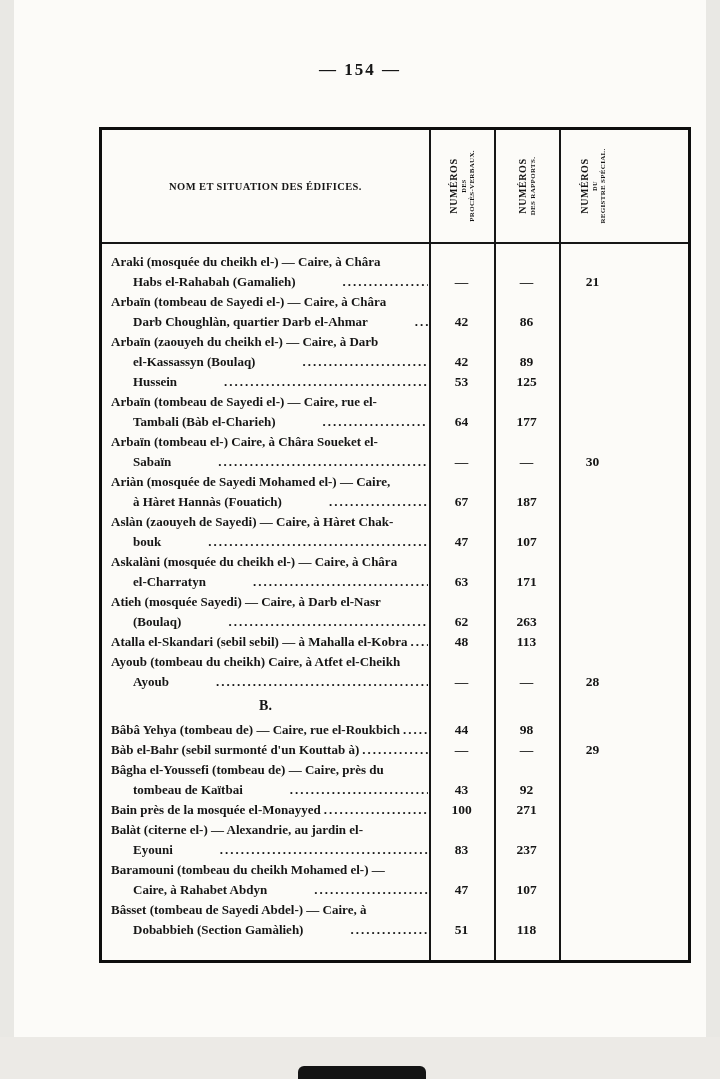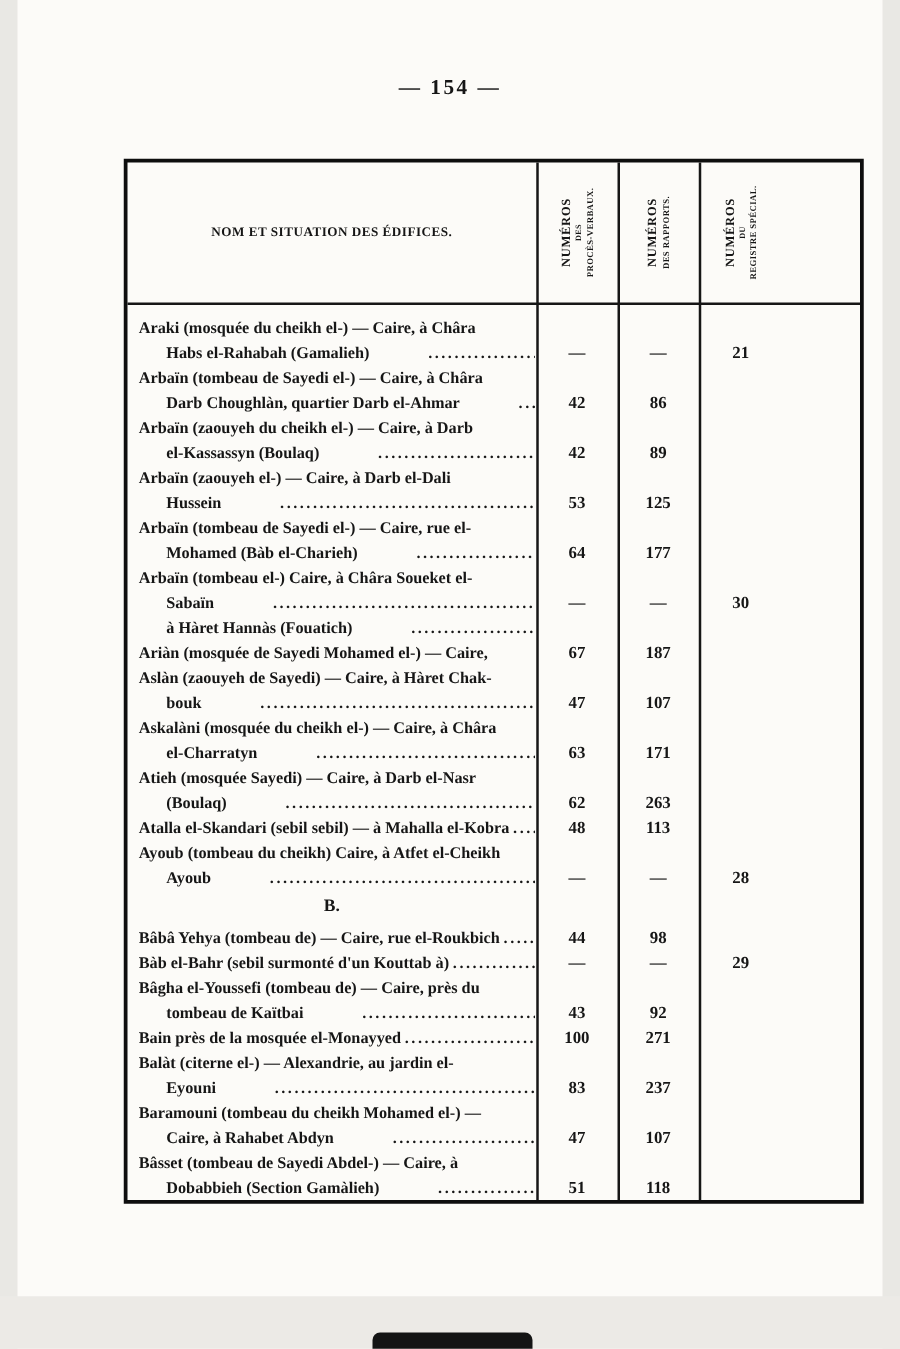--- a/index.html
+++ b/index.html
@@ -155,39 +155,36 @@
               <span class="txt">el-Kassassyn (Boulaq)</span>
               <span class="leader"></span>
             </div>
           </div>
           <div class="num-cell pv">42</div>
           <div class="num-cell rap">89</div>
           <div class="num-cell reg"></div>
         </div>
         <div class="row">
           <div class="name-cell">
-            <div class="line">
-              <span class="txt">Arbaïn (zaouyeh el-) — Caire, à Darb el-Dali</span>
-            </div>
             <div class="line cont">
               <span class="txt">Hussein</span>
               <span class="leader"></span>
             </div>
           </div>
           <div class="num-cell pv">53</div>
           <div class="num-cell rap">125</div>
           <div class="num-cell reg"></div>
         </div>
         <div class="row">
           <div class="name-cell">
             <div class="line">
               <span class="txt">Arbaïn (tombeau de Sayedi el-) — Caire, rue el-</span>
             </div>
             <div class="line cont">
-              <span class="txt">Mohamed (Bàb el-Charieh)</span>
+              <span class="txt">Tambali (Bàb el-Charieh)</span>
               <span class="leader"></span>
             </div>
           </div>
           <div class="num-cell pv">64</div>
           <div class="num-cell rap">177</div>
           <div class="num-cell reg"></div>
         </div>
         <div class="row">
           <div class="name-cell">
             <div class="line">
@@ -197,26 +194,26 @@
               <span class="txt">Sabaïn</span>
               <span class="leader"></span>
             </div>
           </div>
           <div class="num-cell pv">—</div>
           <div class="num-cell rap">—</div>
           <div class="num-cell reg">30</div>
         </div>
         <div class="row">
           <div class="name-cell">
+            <div class="line">
+              <span class="txt">Ariàn (mosquée de Sayedi Mohamed el-) — Caire,</span>
+            </div>
             <div class="line cont">
               <span class="txt">à Hàret Hannàs (Fouatich)</span>
               <span class="leader"></span>
-            </div>
-            <div class="line">
-              <span class="txt">Ariàn (mosquée de Sayedi Mohamed el-) — Caire,</span>
             </div>
           </div>
           <div class="num-cell pv">67</div>
           <div class="num-cell rap">187</div>
           <div class="num-cell reg"></div>
         </div>
         <div class="row">
           <div class="name-cell">
             <div class="line">
               <span class="txt">Aslàn (zaouyeh de Sayedi) — Caire, à Hàret Chak-</span>

